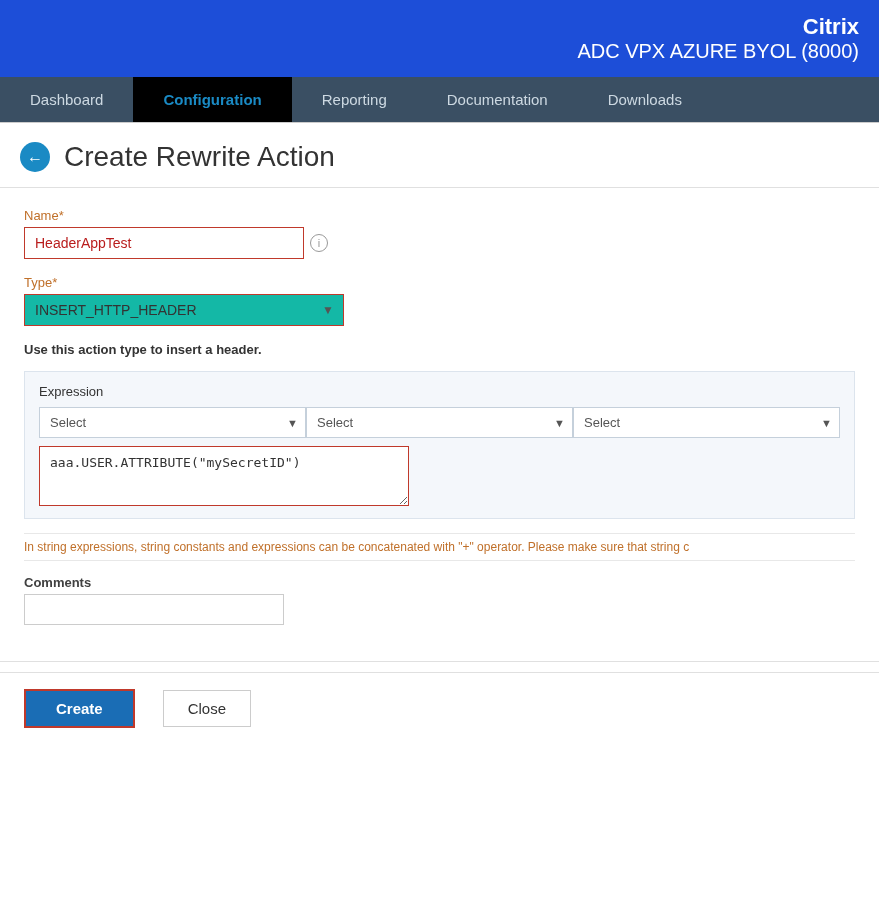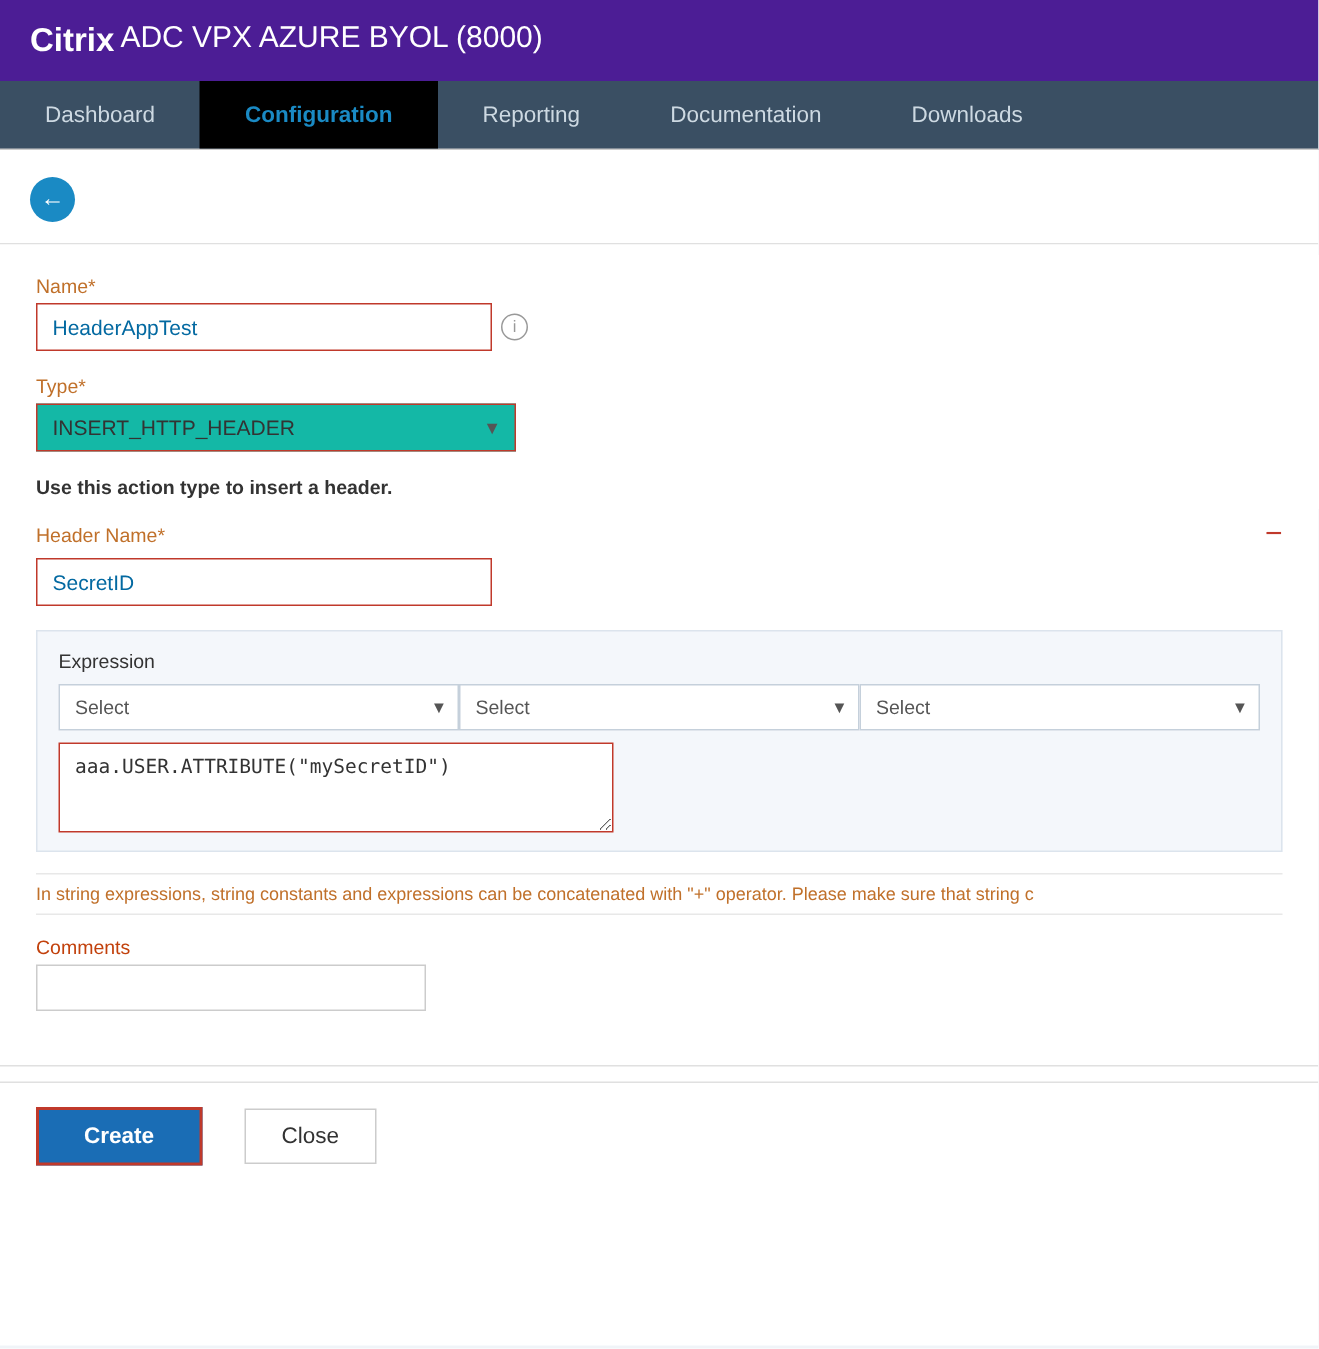--- a/index.html
+++ b/index.html
@@ -1,24 +1,25 @@
 <!DOCTYPE html>
 <html><head>
   <meta charset="utf-8">
   <style>
     * { box-sizing: border-box; margin: 0; padding: 0; }
     body { font-family: Arial, sans-serif; width: 879px; height: 899px; background: #f0f4f8; overflow: hidden; }
 
     
     .app-header {
-      background: #4c1d95;
+      background: #1d4ed8;
       color: #fff;
       padding: 14px 20px;
       display: flex;
-      align-items: flex-start;
+      align-items: flex-end;
+      flex-direction: column;
     }
     .app-title-citrix {
       font-size: 22px;
       font-weight: bold;
       color: #fff;
     }
     .app-title-citrix span.citrix-word {
       color: #fff;
       font-weight: bold;
     }
@@ -103,22 +104,22 @@
       font-size: 13px;
       color: #c0702a;
       margin-bottom: 4px;
       display: block;
       font-weight: normal;
     }
     .form-input {
       border: 1.5px solid #c0392b;
       padding: 7px 10px;
       font-size: 14px;
-      color: #0369a1;
-      width: 304px;
+      color: #b91c1c;
+      width: 280px;
       outline: none;
       display: block;
     }
 
     .info-icon {
       display: inline-flex;
       align-items: center;
       justify-content: center;
       width: 18px;
       height: 18px;
@@ -246,23 +247,24 @@
       color: #c0702a;
       margin-bottom: 14px;
       padding: 6px 0;
       border-top: 1px solid #e8e8e8;
       border-bottom: 1px solid #e8e8e8;
     }
 
     
     .comments-label {
       font-size: 13px;
-      color: #c2410c;
+      color: #404040;
       margin-bottom: 4px;
       display: block;
+      font-weight: bold;
     }
     .comments-input {
       border: 1px solid #ccc;
       width: 260px;
       padding: 7px 10px;
       font-size: 13px;
       outline: none;
       background: #fff;
       display: block;
     }
@@ -315,20 +317,21 @@
   <div class="nav-tab active">Configuration</div>
   <div class="nav-tab">Reporting</div>
   <div class="nav-tab">Documentation</div>
   <div class="nav-tab">Downloads</div>
 </div>
 
 <div class="main-content">
 
   <div class="page-title-bar">
     <div class="back-btn">←</div>
+    <h1 class="page-title">Create Rewrite Action</h1>
   </div>
 
   <div class="form-area">
 
     <div class="form-group">
       <label class="form-label">Name*</label>
       <div style="display:flex;align-items:center;">
         <input class="form-input" type="text" value="HeaderAppTest" style="">
         <span class="info-icon">i</span>
       </div>
@@ -343,27 +346,20 @@
           <option>REPLACE</option>
           <option>INSERT_BEFORE</option>
           <option>INSERT_AFTER</option>
         </select>
         <span class="select-chevron">▼</span>
       </div>
     </div>
 
     <div class="action-type-hint">Use this action type to insert a header.</div>
 
-    <div class="form-group">
-      <div class="header-name-row">
-        <label class="form-label" style="margin-bottom:0; margin-right:auto;">Header Name*</label>
-        <span class="minus-btn">−</span>
-      </div>
-      <input class="form-input" type="text" style="margin-top: 6px;" value="SecretID">
-    </div>
 
     <div class="expression-section">
       <span class="expression-label">Expression</span>
 
       <div class="expression-selects">
         <div class="expr-select-wrapper">
           <select class="expr-select">
             <option>Select</option>
           </select>
           <span class="expr-select-chevron">▼</span>

